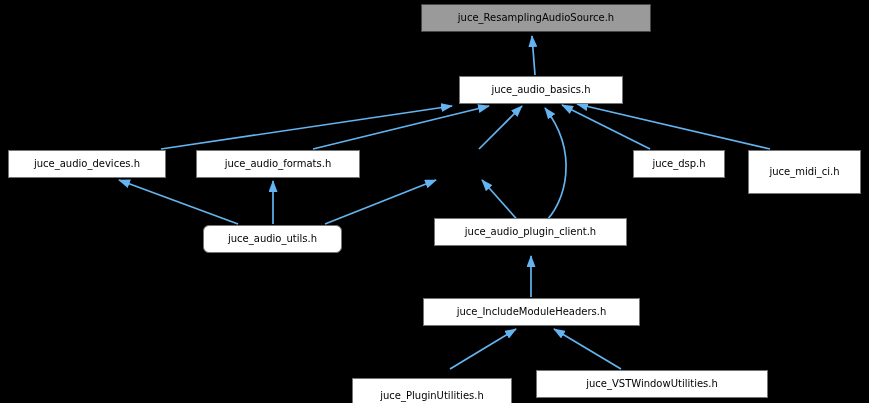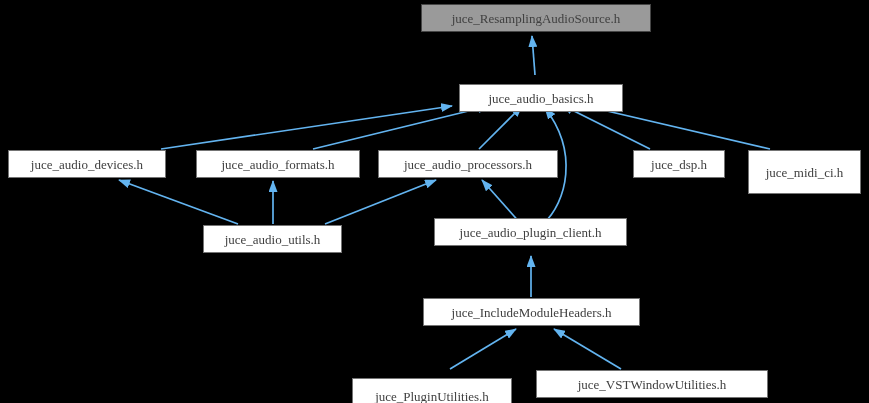--- a/index.html
+++ b/index.html
@@ -26,29 +26,28 @@
   .edge {
     stroke: #63b4f0;
     stroke-width: 1.7;
     fill: none;
   }
   .node {
     position: absolute;
     box-sizing: border-box;
     background: #ffffff;
     border: 1px solid #747474;
-    color: #404040;
-    font-size: 13px;
+    color: #000000;
+    font-size: 10px;
     line-height: 1;
     display: flex;
     align-items: center;
     justify-content: center;
     white-space: nowrap;
     cursor: pointer;
-    font-family: Liberation Serif, serif;
   }
   .node.current {
     background: #9a9a9a;
     border-color: #464646;
     cursor: default;
   }
 </style>
 </head>
 <body>
 
@@ -71,33 +70,32 @@
     <line class="edge" x1="273" y1="224" x2="273" y2="181" marker-end="url(#arrow)"></line>
     <line class="edge" x1="325" y1="224" x2="436" y2="180" marker-end="url(#arrow)"></line>
     <line class="edge" x1="521" y1="224" x2="482" y2="180" marker-end="url(#arrow)"></line>
     <line class="edge" x1="531" y1="297" x2="531" y2="256" marker-end="url(#arrow)"></line>
     <line class="edge" x1="450" y1="369" x2="516" y2="329" marker-end="url(#arrow)"></line>
     <line class="edge" x1="621" y1="369" x2="554" y2="329" marker-end="url(#arrow)"></line>
   </svg>
 
   <div class="node current" style="left:421px; top:4px; width:230px; height:28px;">juce_ResamplingAudioSource.h</div>
 
-  <div class="node" style="left:459px; top:76px; width:164px; height:28px;margin-top:8px;">juce_audio_basics.h</div>
+  <div class="node" style="left:459px; top:76px; width:164px; height:28px;">juce_audio_basics.h</div>
 
   <div class="node" style="left:8px; top:150px; width:158px; height:28px;">juce_audio_devices.h</div>
 
   <div class="node" style="left:196px; top:150px; width:164px; height:28px;">juce_audio_formats.h</div>
 
-  <div class="node" style="left:378px; top:150px; width:180px; height:28px;">juce_audio_processors.h</div>
 
   <div class="node" style="left:633px; top:150px; width:92px; height:28px;">juce_dsp.h</div>
 
   <div class="node" style="left:748px; top:150px; width:113px; height:44px;">juce_midi_ci.h</div>
 
-  <div class="node" style="left:203px; top:225px; width:139px; height:28px;">juce_audio_utils.h</div>
+  <div class="node" style="left:203px; top:225px; width:139px; height:28px;border-radius:6px;">juce_audio_utils.h</div>
 
   <div class="node" style="left:434px; top:218px; width:193px; height:28px;">juce_audio_plugin_client.h</div>
 
   <div class="node" style="left:423px; top:298px; width:217px; height:28px;text-align:center;">juce_IncludeModuleHeaders.h</div>
 
   <div class="node" style="left:352px; top:378px; width:160px; height:36px;">juce_PluginUtilities.h</div>
 
   <div class="node" style="left:536px; top:370px; width:232px; height:28px;">juce_VSTWindowUtilities.h</div>
 
 </div>

